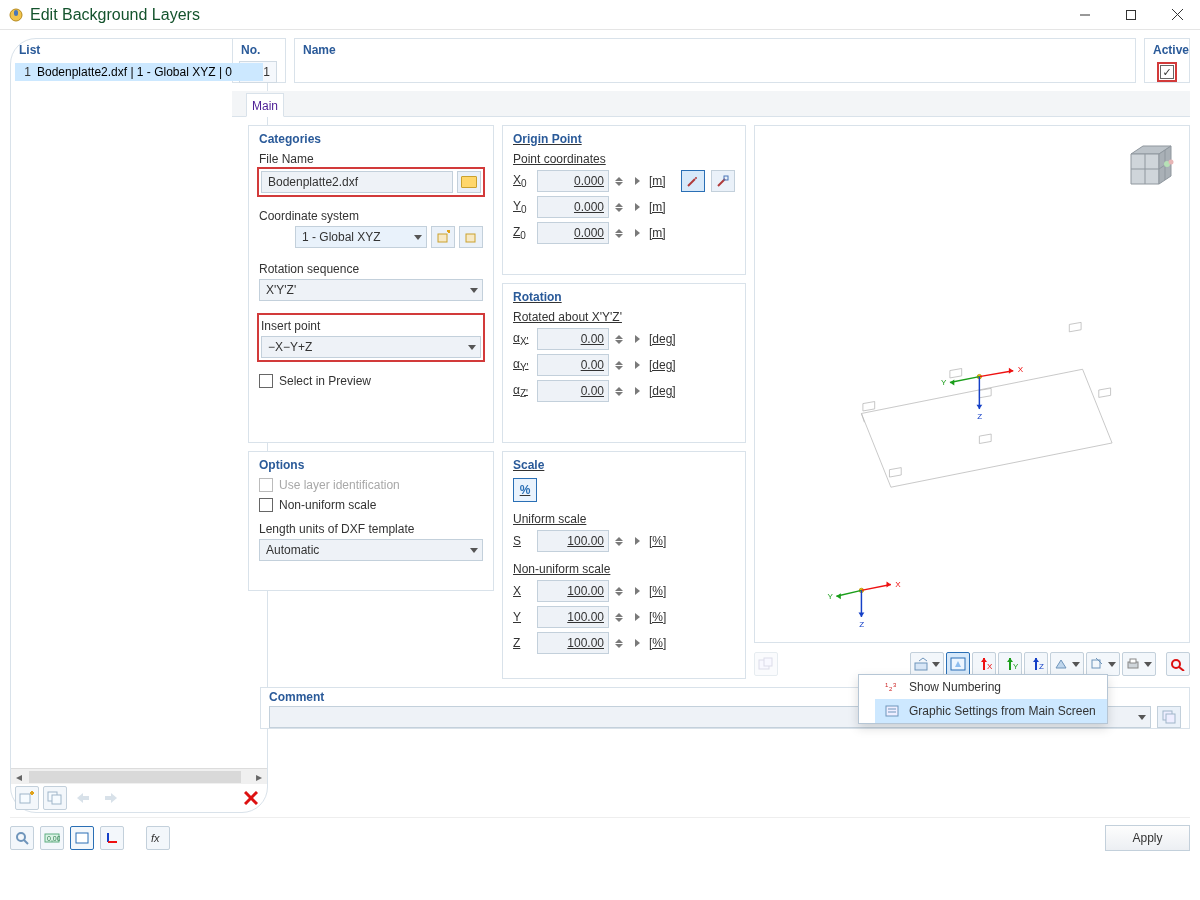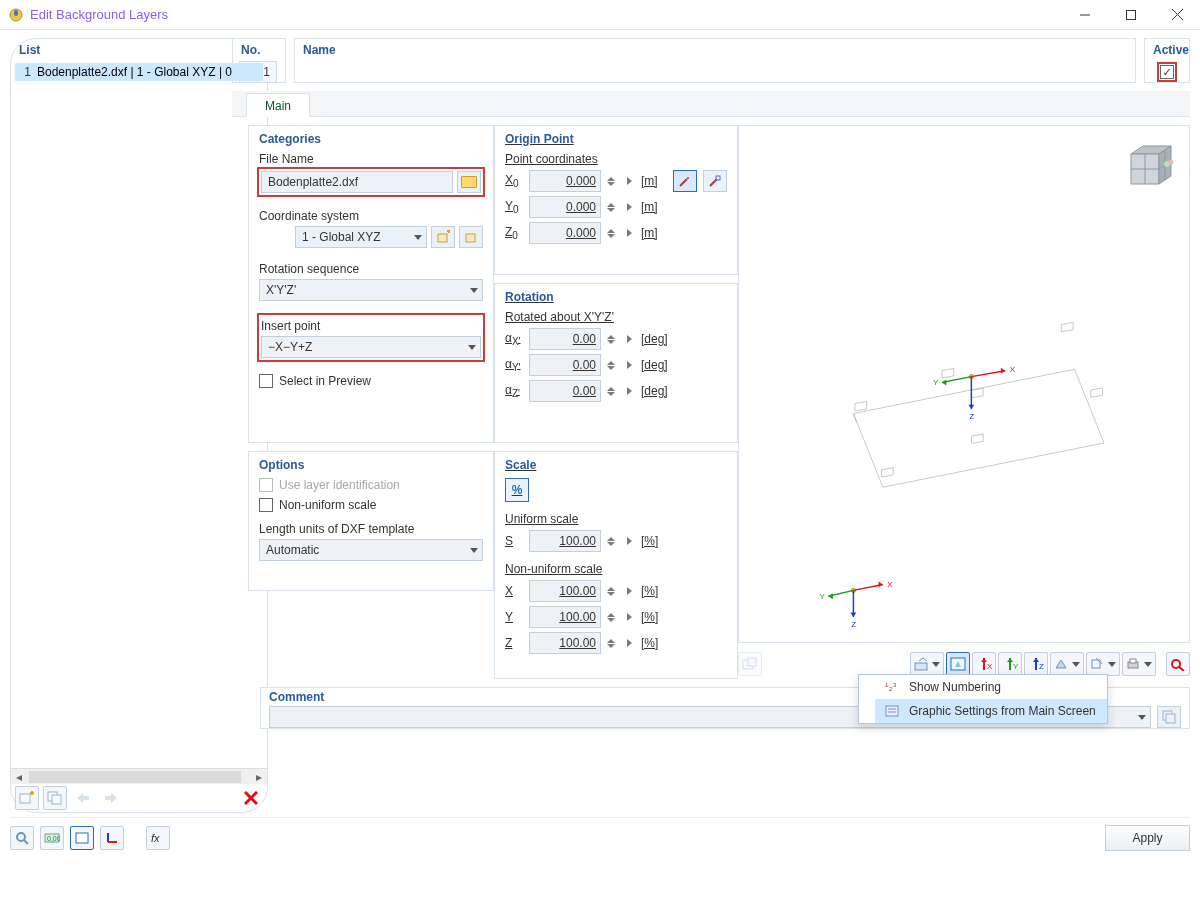--- a/index.html
+++ b/index.html
@@ -1,20 +1,20 @@
 <!DOCTYPE html>
 <html><head>
 <meta charset="utf-8">
 <style>
   * { box-sizing: border-box; font-family: "Segoe UI", Tahoma, sans-serif; }
   html, body { margin:0; padding:0; width:1200px; height:900px; background:#fff; font-size:12px; color:#333; overflow:hidden; }
   
   .titlebar { height:30px; display:flex; align-items:center; justify-content:space-between; padding:0 0 0 8px; background:#fff; border-bottom:1px solid #e5e5e5;}
   .titlebar .left { display:flex; align-items:center; gap:6px; }
-  .titlebar .title { font-size:13px; color:#8b5cf6; }
+  .titlebar .title { font-size:16px; color:#14532d; }
   .winbtns { display:flex; }
   .winbtn { width:46px; height:30px; display:flex; align-items:center; justify-content:center; }
   .winbtn svg { stroke:#333; }
   .appicon { width:16px; height:16px; display:inline-block; }
 
   .outer { height:870px; display:flex; flex-direction:column; padding:8px 10px 8px 10px; background:#fff;}
   .toprow { display:flex; gap:8px; height:45px; }
   .group { border:1px solid #d9e2ea; background:#fff; display:flex; flex-direction:column; }
   .group-h { color:#2a5a99; font-weight:600; padding:4px 8px 4px 8px; font-size:12px; }
   .list-panel { width:258px; height:775px;border-radius:26px; }
@@ -43,22 +43,22 @@
   .name-field { flex:1; height:22px; border:1px solid #d0dae3; background:#eef2f7; padding:0 6px; line-height:20px; white-space:nowrap; overflow:hidden; text-overflow:ellipsis;}
   .active-body { flex:1; display:flex; align-items:center; justify-content:center;}
   .red-outline { outline:2px solid #d23a3a; outline-offset:-1px; padding:2px;}
   .checkbox { width:14px; height:14px; border:1px solid #666; display:inline-flex; align-items:center; justify-content:center; background:#fff;}
   .checkbox.checked::after { content:"✓"; font-size:11px; line-height:10px; color:#333; }
   .checkbox.disabled { border-color:#bbb; color:#bbb;}
   .disabled-text { color:#a8a8a8; }
 
   
   .tabs { margin-top:8px; height:26px; display:flex; align-items:flex-end; background:#f3f5f7; border-bottom:1px solid #d9e2ea; padding-left:14px;}
-  .tab { height:24px; padding:0 18px; line-height:24px; border:1px solid #d9e2ea; border-bottom:1px solid #fff; background:#fff; color:#14532d; position:relative; top:1px;}
-  .form-area { display:flex; margin-top:0;padding-left:16px;}
+  .tab { height:24px; padding:0 5px; line-height:24px; border:1px solid #d9e2ea; border-bottom:1px solid #fff; background:#fff; color:#4c1d95; position:relative; top:1px;}
+  .form-area { display:flex; gap:8px; margin-top:0;padding-left:16px;}
   .form-col { width:246px; display:flex; flex-direction:column; gap:8px; padding-top:8px;}
   .form-col2 { width:244px; display:flex; flex-direction:column; gap:8px; padding-top:8px;text-decoration:underline;}
   .preview-col { flex:1; padding-top:8px; display:flex; flex-direction:column;}
   .panel { border:1px solid #d9e2ea; background:#fff; padding:6px 10px 10px 10px; }
   .panel .ph { color:#2a5a99; font-weight:600; font-size:12px; margin-bottom:6px;}
   .lbl { color:#333; margin-top:6px; margin-bottom:3px;}
   .field { height:22px; border:1px solid #c3d0db; background:#eef2f7; display:flex; align-items:center; padding:0 6px; }
   .select { height:22px; border:1px solid #c3d0db; background:#eef2f7; display:flex; align-items:center; justify-content:space-between; padding:0 4px 0 6px;}
   .select.light { background:#e9f2fb;margin-left:36px;}
   .caret { width:0;height:0;border-left:4px solid transparent;border-right:4px solid transparent;border-top:5px solid #555;}

